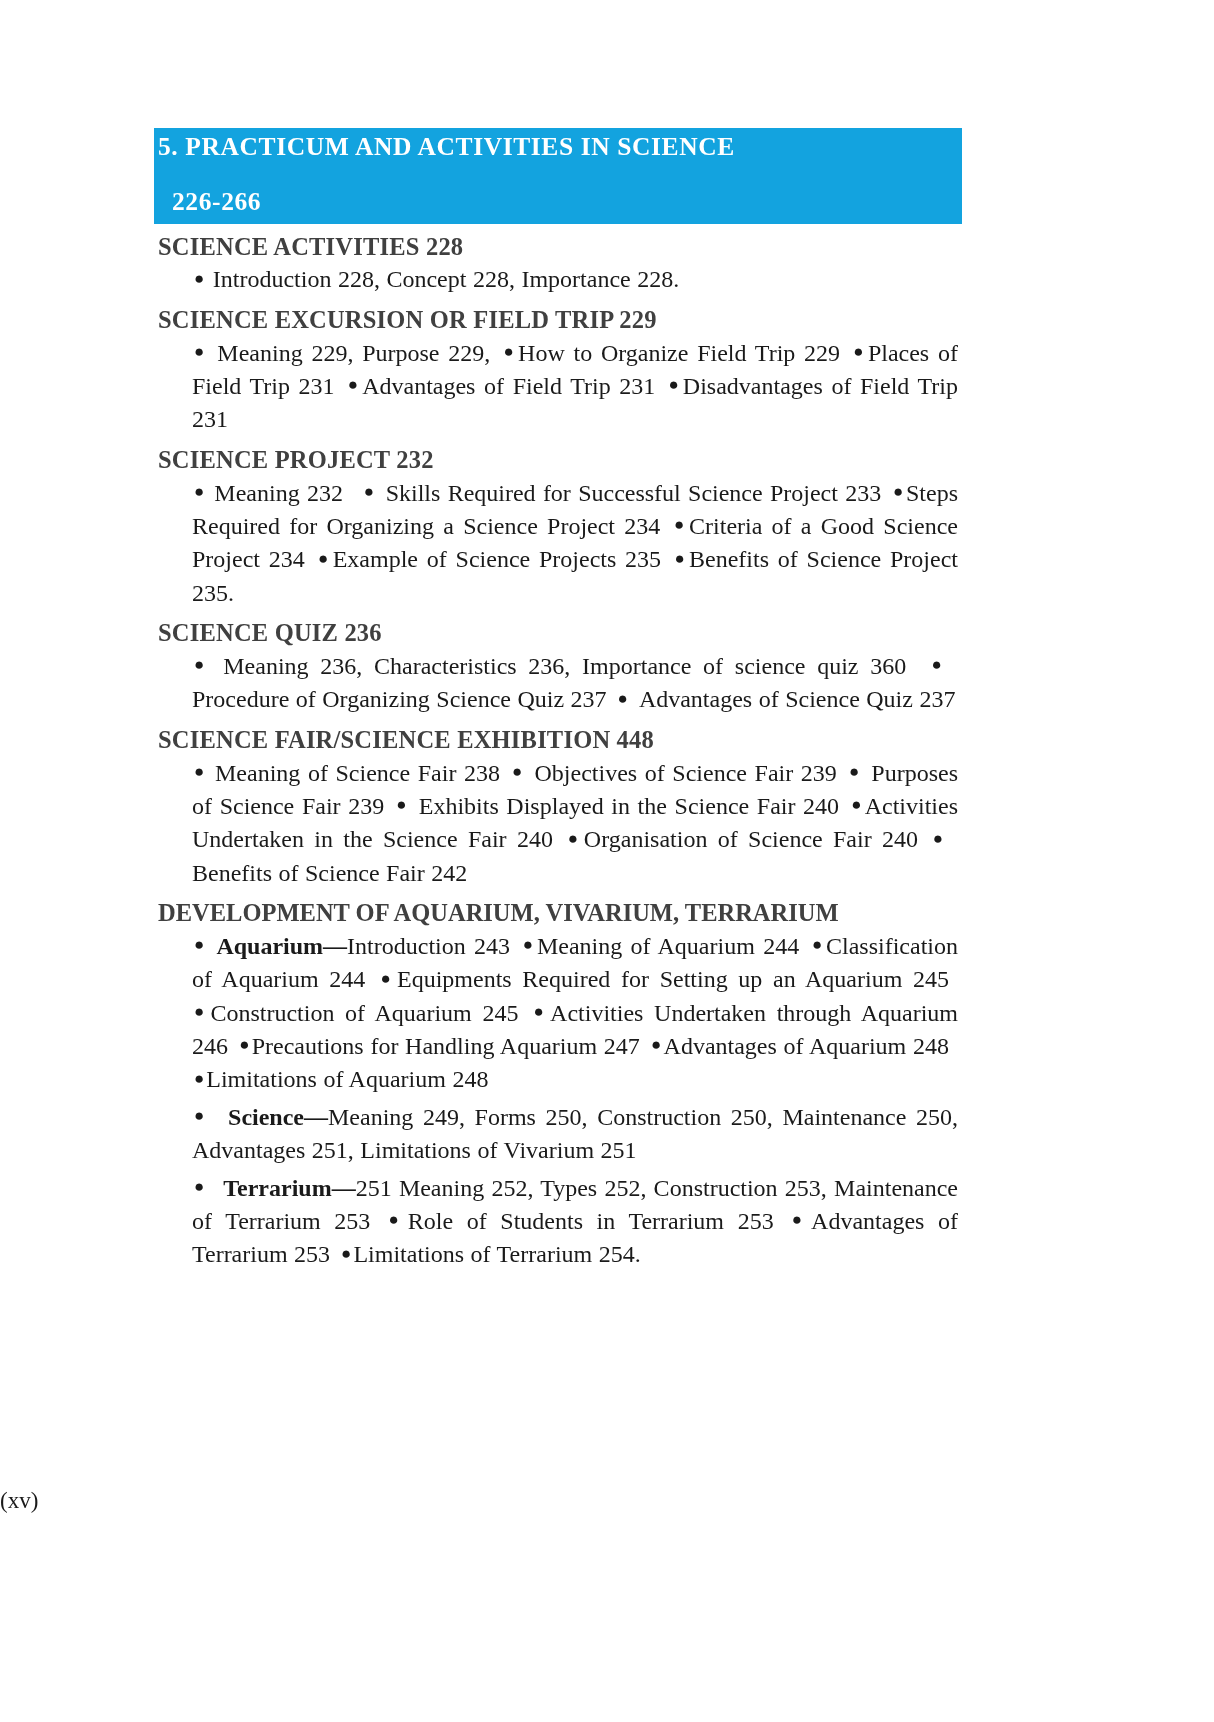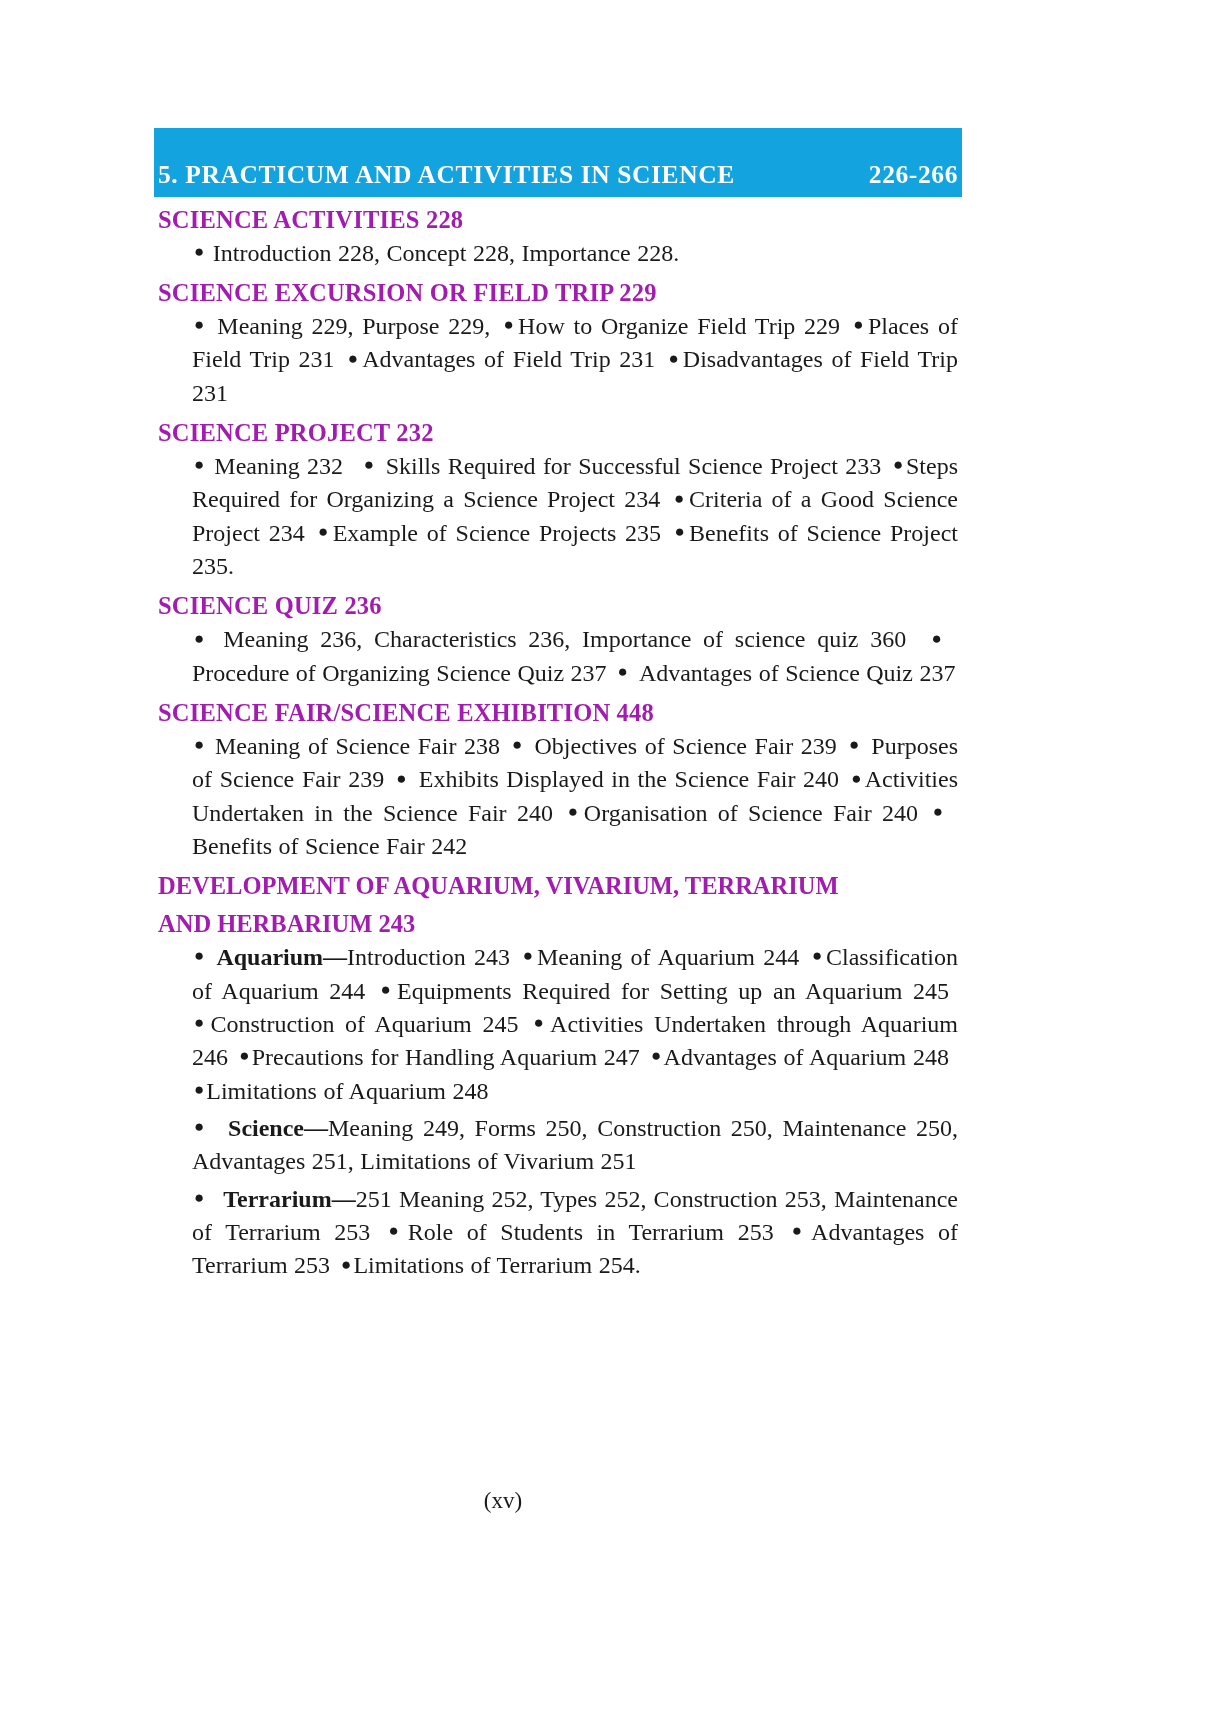--- a/index.html
+++ b/index.html
@@ -38,33 +38,34 @@
     letter-spacing: 0.6px;
     padding: 6px 4px 8px 4px;
     line-height: 1.05;
     display: flex;
     justify-content: space-between;
     align-items: baseline;
     white-space: nowrap;
     margin-left: -4px;
     width: 800px;
     box-sizing: content-box;
+    flex-direction: column;
   }
   .chapter-bar .ch-title {
     display: inline-block;
   }
   .chapter-bar .ch-pages {
     display: inline-block;
     padding-left: 14px;
     margin-top: 28px;
   }
 
   
   .section-heading {
-    color: #a21caf;
+    color: #404040;
     font-weight: bold;
     font-size: 24.5px;
     line-height: 1.18;
     margin: 9px 0 2px 0;
     letter-spacing: 0.2px;
   }
   .section-heading.wide {
     letter-spacing: 0px;
   }
 
@@ -96,21 +97,21 @@
     display: inline-block;
     width: 18px;
   }
 
   
   .footer {
     position: absolute;
     left: 0;
     top: 1488px;
     width: 1006px;
-    text-align: center;
+    text-align: left;
     font-size: 23px;
     color: #1a1a1a;
   }
 </style>
 </head>
 <body>
 
 <div class="page">
 
   <div class="content">
@@ -144,21 +145,20 @@
       <span>Meaning 236, Characteristics 236, Importance of science quiz 360</span><span class="sp-wide"></span><span class="bull">●</span><span class="sp"></span><span>Procedure  of  Organizing    Science  Quiz  237</span><span class="sp"></span><span class="bull">●</span><span class="sp"></span><span>Advantages  of  Science  Quiz  237</span>
     </p>
 
     <div class="section-heading">SCIENCE FAIR/SCIENCE EXHIBITION 448</div>
     <p class="entry">
       <span class="bull">●</span>
       <span>Meaning of Science Fair 238</span><span class="sp"></span><span class="bull">●</span><span class="sp"></span><span>Objectives  of  Science  Fair 239</span><span class="sp"></span><span class="bull">●</span><span class="sp"></span><span>Purposes  of  Science  Fair  239</span><span class="sp"></span><span class="bull">●</span><span class="sp"></span><span>Exhibits  Displayed  in the  Science  Fair   240</span><span class="sp"></span><span class="bull">●</span><span>Activities  Undertaken  in  the  Science Fair  240</span><span class="sp"></span><span class="bull">●</span><span>Organisation  of  Science  Fair  240</span><span class="sp"></span><span class="bull">●</span><span class="sp"></span><span>Benefits  of Science  Fair  242</span>
     </p>
 
     <div class="section-heading wide">DEVELOPMENT  OF  AQUARIUM,  VIVARIUM,  TERRARIUM</div>
-    <div class="section-heading wide">AND HERBARIUM 243</div>
 
     <p class="entry">
       <span class="bull">●</span>
       <span class="bold-term">Aquarium—</span><span>Introduction  243</span><span class="sp"></span><span class="bull">●</span><span>Meaning  of  Aquarium  244</span><span class="sp"></span><span class="bull">●</span><span>Classification  of  Aquarium  244</span><span class="sp"></span><span class="bull">●</span><span>Equipments  Required  for Setting up an Aquarium 245</span><span class="sp"></span><span class="bull">●</span><span>Construction  of  Aquarium  245</span><span class="sp"></span><span class="bull">●</span><span>Activities  Undertaken  through  Aquarium    246</span><span class="sp"></span><span class="bull">●</span><span>Precautions for  Handling  Aquarium  247</span><span class="sp"></span><span class="bull">●</span><span>Advantages  of  Aquarium  248</span><span class="sp"></span><span class="bull">●</span><span>Limitations  of  Aquarium  248</span>
     </p>
 
     <p class="entry">
       <span class="bull">●</span><span class="sp"></span>
       <span class="bold-term">Science—</span><span>Meaning  249,  Forms  250,  Construction  250, Maintenance  250,  Advantages  251,  Limitations  of  Vivarium 251</span>
     </p>

